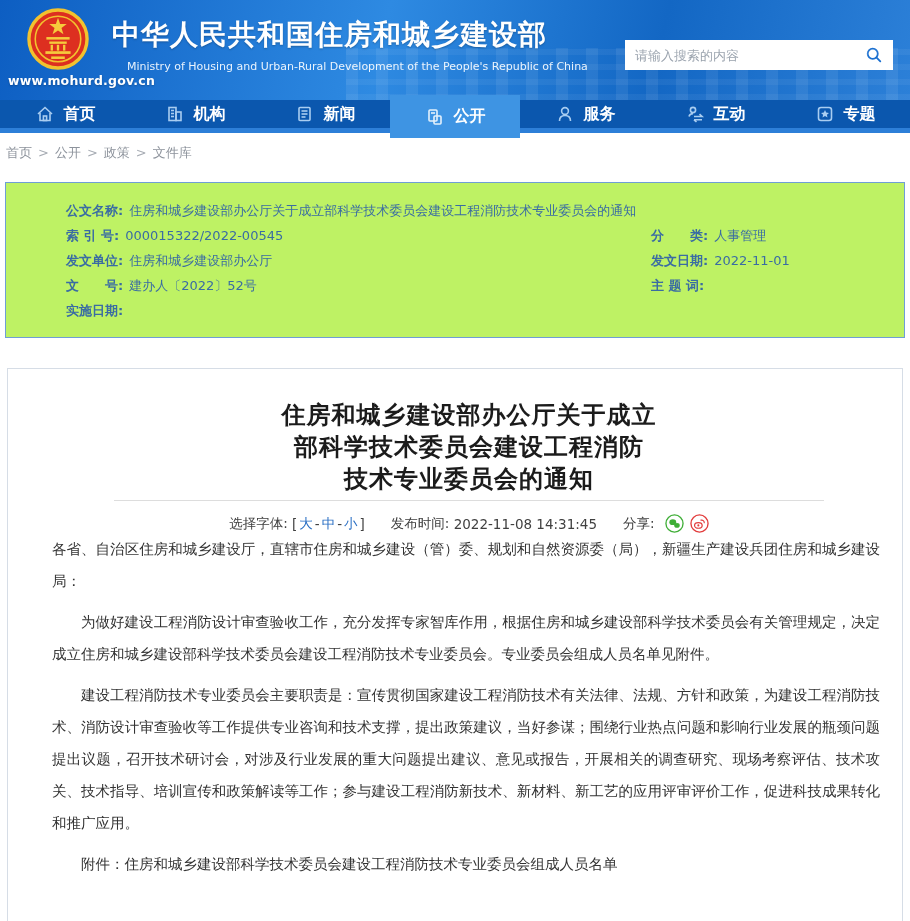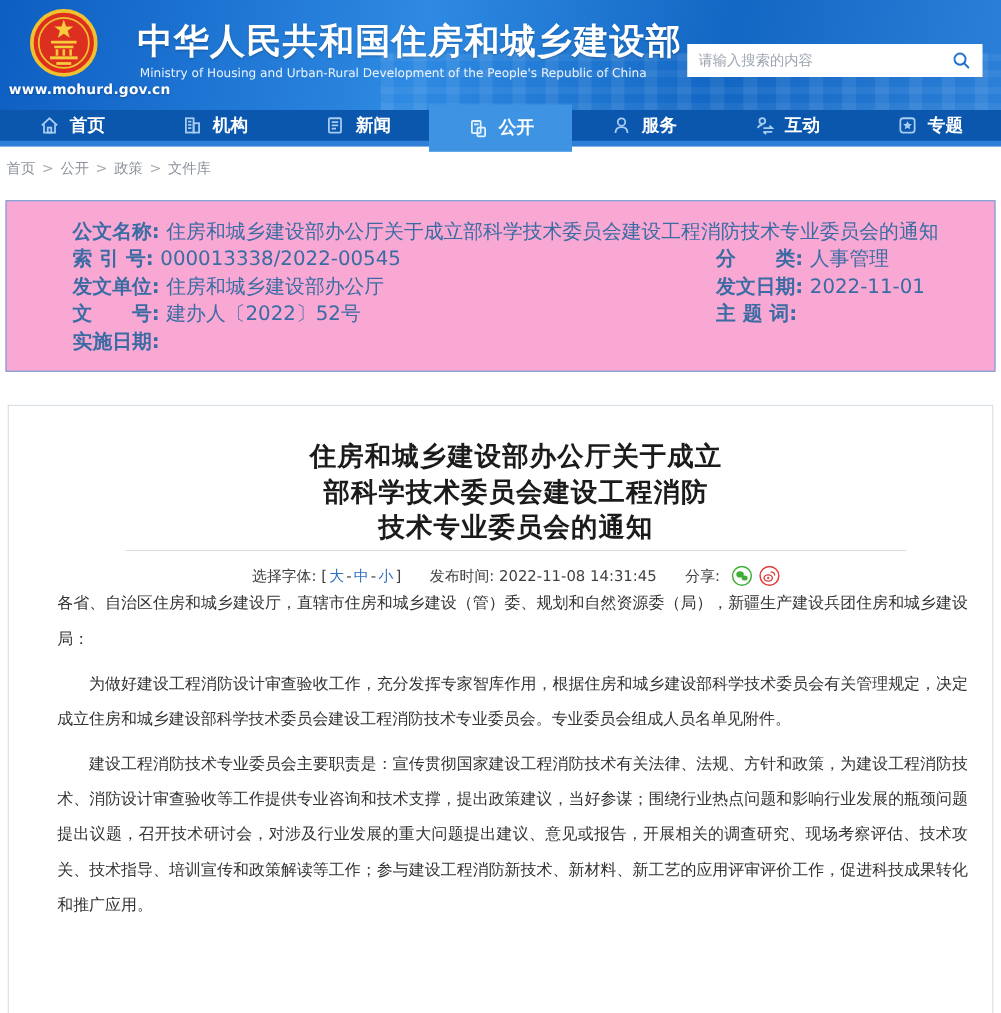--- a/index.html
+++ b/index.html
@@ -11,21 +11,21 @@
     background: linear-gradient(102deg,#0d5ec2 0%,#2e8ae2 42%,#1367c4 72%,#2c80d8 100%);
     overflow: hidden; }
   .header::after { content:""; position:absolute; left:38%; right:0; bottom:0; height:52%;
     background:
       repeating-linear-gradient(90deg, rgba(255,255,255,.07) 0 12px, transparent 12px 30px),
       repeating-linear-gradient(0deg, rgba(255,255,255,.05) 0 6px, transparent 6px 15px);
     pointer-events:none; }
   .emblem { position:absolute; left:27px; top:8px; width:62px; height:62px; }
   .site-url { position:absolute; left:8px; top:73px; color:#fff; font-weight:bold;
     font-size:12.5px; letter-spacing:.2px; text-shadow:0 1px 2px rgba(0,0,0,.25); }
-  .title-cn { position:absolute; left:125px; top:16px; color:#fff; font-size:32px;
+  .title-cn { position:absolute; left:112px; top:16px; color:#fff; font-size:28px;
     font-weight:bold; letter-spacing:1px; white-space:nowrap;
     text-shadow:0 1px 2px rgba(0,0,0,.25); }
   .title-en { position:absolute; left:127px; top:60px; color:#e9f3fd; font-size:11px;
     white-space:nowrap; }
   .search-box { position:absolute; left:625px; top:40px; width:268px; height:30px;
     background:#fff; display:flex; align-items:stretch; }
   .search-box input { flex:1; border:none; outline:none; padding:0 10px; font-size:13px;
     color:#333; font-family:inherit; }
   .search-box input::placeholder { color:#98a1ac; }
   .search-btn { width:38px; border:none; background:#fff; display:flex; align-items:center;
@@ -38,22 +38,22 @@
     gap:9px; color:#fff; font-size:16px; font-weight:bold; cursor:pointer; }
   .nav-item.active { background:#3e94e3; position:relative; top:-5px; height:43px; }
   .nav-ico { display:flex; align-items:center; }
 
   
   .breadcrumb { padding:11px 0 0 6px; font-size:13px; color:#8d939c; height:31px; }
   .breadcrumb .crumb { color:#8d939c; cursor:pointer; }
   .breadcrumb .sep { margin:0 6px; color:#a6abb3; }
 
   
-  .meta-box { margin:18px 5px 0; border:1px solid #6f9ed6; background:#f9a8d4;
-    padding:15px 20px 14px 60px; color:#3a6ca3; font-size:18px; }
+  .meta-box { margin:18px 5px 0; border:1px solid #6f9ed6; background:#bef264;
+    padding:15px 20px 14px 60px; color:#3a6ca3; font-size:13px; }
   .meta-line { line-height:25px; white-space:nowrap; }
   .meta-label { font-weight:bold; margin-right:6px; white-space:pre; }
   .meta-grid { display:grid; grid-template-columns:585px 1fr; }
   .meta-cell { line-height:25px; white-space:nowrap; }
 
   
   .content-box { margin:30px 7px 0; border:1px solid #d6dde6; background:#fff;
     padding:30px 16px 40px 44px; min-height:600px; }
   .doc-title { text-align:center; font-size:24px; font-weight:bold; color:#1b1b1b;
     line-height:32px; letter-spacing:1px; }
@@ -179,21 +179,21 @@
 <div class="breadcrumb">
   <span class="crumb">首页</span><span class="sep">&gt;</span><span class="crumb">公开</span><span class="sep">&gt;</span><span class="crumb">政策</span><span class="sep">&gt;</span><span class="crumb">文件库</span>
 </div>
 
 <div class="meta-box">
   <div class="meta-line">
     <span class="meta-label">公文名称:</span><span>住房和城乡建设部办公厅关于成立部科学技术委员会建设工程消防技术专业委员会的通知</span>
   </div>
   <div class="meta-grid">
     <div class="meta-cell">
-      <span class="meta-label">索 引 号:</span><span>000013338/2022-00545</span>
+      <span class="meta-label">索 引 号:</span><span>000015322/2022-00545</span>
     </div>
     <div class="meta-cell">
       <span class="meta-label">分　　类:</span><span>人事管理</span>
     </div>
     <div class="meta-cell">
       <span class="meta-label">发文单位:</span><span>住房和城乡建设部办公厅</span>
     </div>
     <div class="meta-cell">
       <span class="meta-label">发文日期:</span><span>2022-11-01</span>
     </div>
@@ -250,15 +250,16 @@
           <path d="M11.5 6.5 C13.5 6 15 7.3 15 9.2" fill="none" stroke="#e23c3c" stroke-width="1.2" stroke-linecap="round"></path>
         </svg>
       </span>
     </span>
   </div>
 
   <div class="doc-body">
     <p class="no-indent">各省、自治区住房和城乡建设厅，直辖市住房和城乡建设（管）委、规划和自然资源委（局），新疆生产建设兵团住房和城乡建设局：</p>
     <p>为做好建设工程消防设计审查验收工作，充分发挥专家智库作用，根据住房和城乡建设部科学技术委员会有关管理规定，决定成立住房和城乡建设部科学技术委员会建设工程消防技术专业委员会。专业委员会组成人员名单见附件。</p>
     <p>建设工程消防技术专业委员会主要职责是：宣传贯彻国家建设工程消防技术有关法律、法规、方针和政策，为建设工程消防技术、消防设计审查验收等工作提供专业咨询和技术支撑，提出政策建议，当好参谋；围绕行业热点问题和影响行业发展的瓶颈问题提出议题，召开技术研讨会，对涉及行业发展的重大问题提出建议、意见或报告，开展相关的调查研究、现场考察评估、技术攻关、技术指导、培训宣传和政策解读等工作；参与建设工程消防新技术、新材料、新工艺的应用评审评价工作，促进科技成果转化和推广应用。</p>
+    <p>附件：住房和城乡建设部科学技术委员会建设工程消防技术专业委员会组成人员名单</p>
 
   </div>
 </div>
 
 </body></html>

